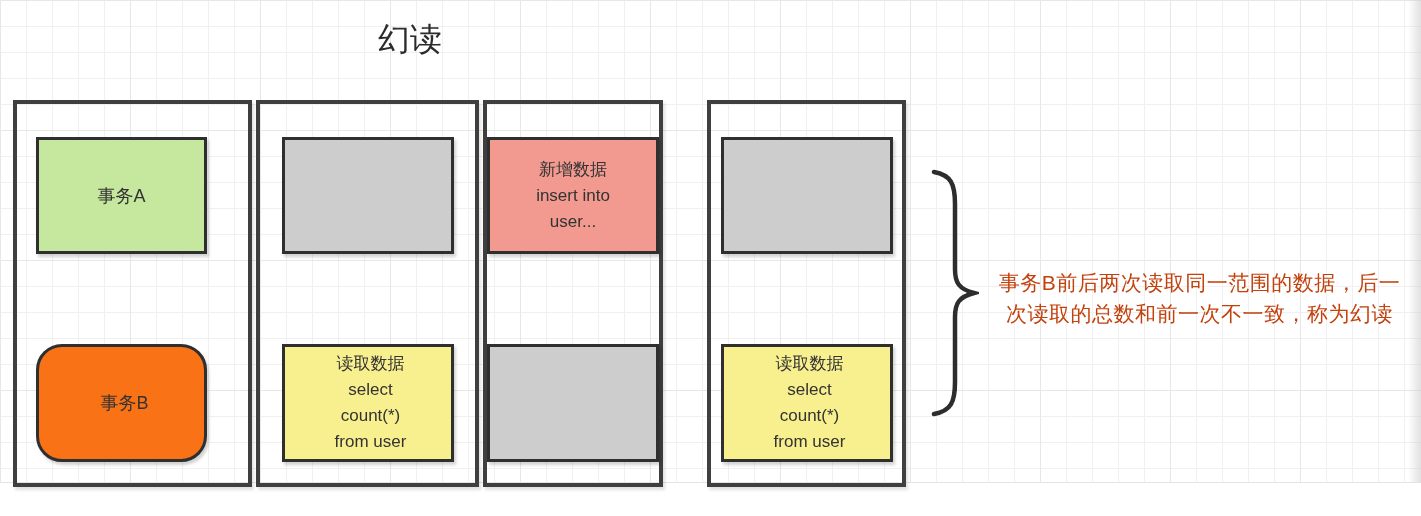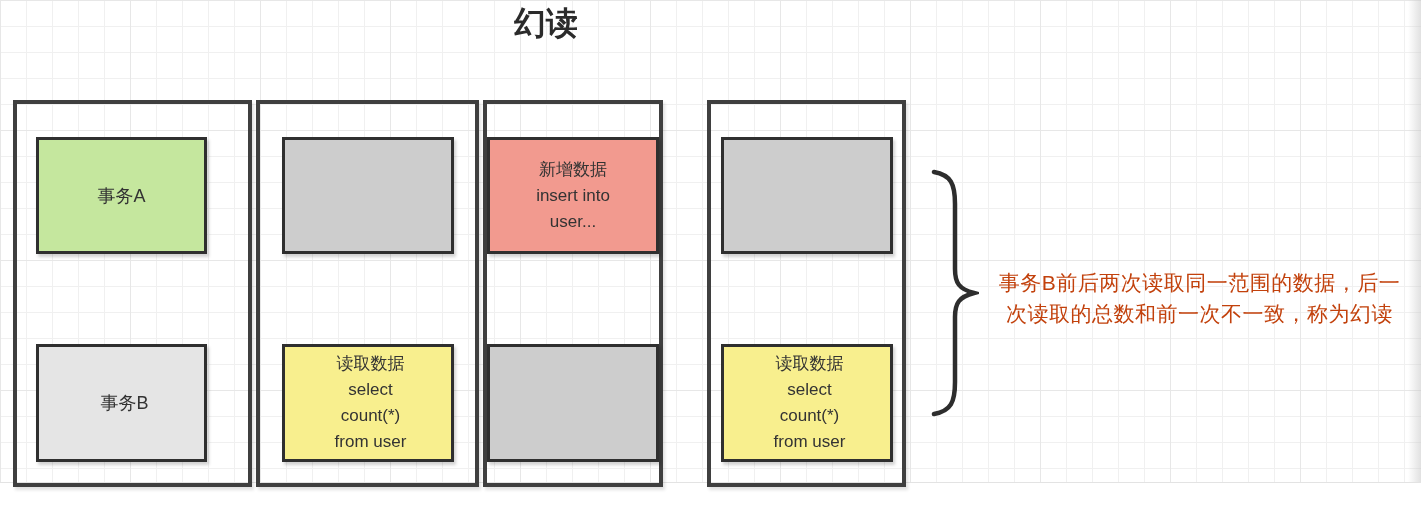--- a/index.html
+++ b/index.html
@@ -17,22 +17,22 @@
       linear-gradient(to right, #f0f0f0 1px, transparent 1px),
       linear-gradient(to bottom, #f0f0f0 1px, transparent 1px);
     background-size: 130px 130px, 130px 130px, 26px 26px, 26px 26px;
     border-bottom:1px solid #e3e3e3;
   }
   .edge-shade {
     position:absolute; right:0; top:0; width:13px; height:482px;
     background:linear-gradient(to right, rgba(210,210,210,0), rgba(200,200,200,0.55));
   }
   .title {
-    position:absolute; left:378px; top:2px; width:200px; margin:0;
-    text-align:right; font-size:32px; font-weight:bold; color:#2b2b2b;
+    position:absolute; left:378px; top:18px; width:200px; margin:0;
+    text-align:left; font-size:32px; font-weight:normal; color:#2b2b2b;
   }
   
   .col {
     position:absolute; top:100px; height:387px; box-sizing:border-box;
     border:4px solid #3f3f3f;
     box-shadow:2px 3px 3px rgba(0,0,0,0.12);
     background:transparent;
   }
   .c1 { left:13px;  width:239px; }
   .c2 { left:256px; width:223px; }
@@ -65,21 +65,21 @@
 <div class="canvas">
   <div class="grid-bg"></div>
   <div class="edge-shade"></div>
 
   <h1 class="title">幻读</h1>
 
   <div class="col c1">
     <div class="box top" style="background-color: rgb(197, 231, 158);">
       <span>事务A</span>
     </div>
-    <div class="box bottom" style="background-color: #e5e5e5;">
+    <div class="box bottom" style="background-color: #f97316; border-radius: 26px;">
       <span>事务B</span>
     </div>
   </div>
 
   <div class="col c2">
     <div class="box top" style="background-color: rgb(205, 205, 205);">
       <span></span>
     </div>
     <div class="box bottom" style="background-color: rgb(248, 239, 142);">
       <span>读取数据

